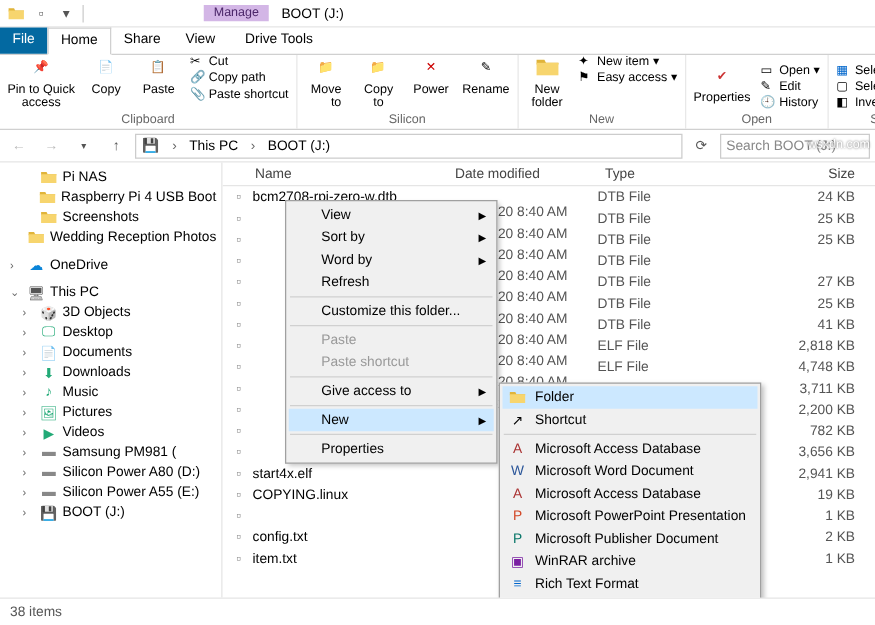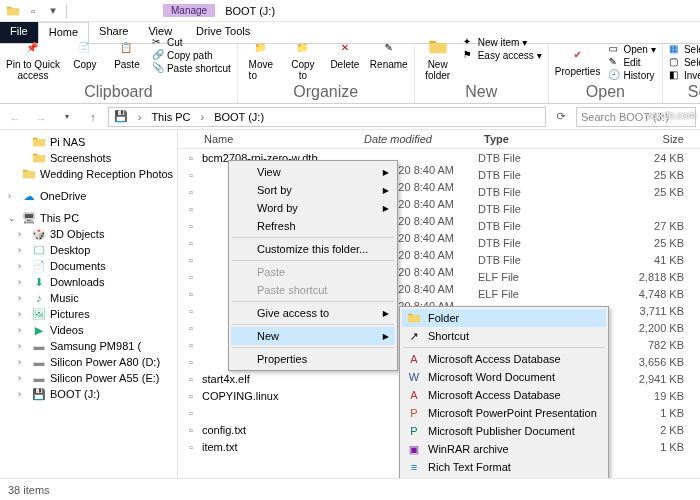--- a/index.html
+++ b/index.html
@@ -5,26 +5,26 @@
   * { box-sizing: border-box; font-family: "Segoe UI", Tahoma, sans-serif; }
   body { margin: 0; width: 700px; height: 500px; overflow: hidden; background: #fff; font-size: 11px; color: #000; }
   .titlebar { height: 22px; background: #fff; border-bottom: 1px solid #e5e5e5; display: flex; align-items: center; }
   .qat { display: flex; gap: 6px; padding: 0 6px; align-items: center; }
   .qat .ico { width: 14px; height: 14px; display: inline-flex; align-items: center; justify-content: center; }
   .title-tools { margin-left: 90px; display:flex; flex-direction:column; align-items:center; }
   .title-tools .tab { background: #d3b6e6; color: #4b2669; padding: 1px 8px; font-size: 10px; }
   .title-txt { margin-left: 10px; font-size: 11px; align-self:center; }
   .ribbon-tabs { height: 22px; display: flex; align-items: stretch; border-bottom: 1px solid #d0d0d0; }
   .ribbon-tabs .tab { padding: 3px 10px; font-size: 11px; cursor: default; }
-  .ribbon-tabs .file { background: #0f172a; color: #fff; }
+  .ribbon-tabs .file { background: #0369a1; color: #fff; }
   .ribbon-tabs .active { border: 1px solid #d0d0d0; border-bottom: 1px solid #fff; background: #fff; margin-bottom: -1px; }
   .ribbon { height: 60px; background: #fff; border-bottom: 1px solid #d0d0d0; display: flex; }
   .grp { border-right: 1px solid #e8e8e8; padding: 2px 6px; display: flex; flex-direction: column; justify-content: flex-end; }
   .grp .row { display: flex; gap: 8px; align-items: flex-start; }
-  .grp .lbl { text-align: center; font-size: 16px; color: #666; margin-top: 2px; }
+  .grp .lbl { text-align: center; font-size: 10px; color: #666; margin-top: 2px; }
   .rbtn { display: flex; flex-direction: column; align-items: center; gap: 1px; font-size: 10px; min-width: 34px; }
   .rbtn .ic { width: 22px; height: 22px; display: inline-flex; align-items: center; justify-content: center; }
   .mini { display: flex; flex-direction: column; gap: 1px; font-size: 10px; }
   .mini div { display: flex; align-items: center; gap: 3px; white-space: nowrap; }
   .mini .ic { width: 12px; height: 12px; }
   .navbar { height: 26px; border-bottom: 1px solid #e5e5e5; display: flex; align-items: center; padding: 0 4px; gap: 4px; }
   .navbtn { width: 22px; height: 22px; display: inline-flex; align-items: center; justify-content: center; color: #555; border-radius: 2px; }
   .navbtn.disabled { color: #bbb; }
   .crumbs { flex: 1; border: 1px solid #ccc; height: 20px; display: flex; align-items: center; padding: 0 2px; gap: 2px; font-size: 11px; }
   .crumbs span { padding: 0 3px; }
@@ -33,21 +33,21 @@
   .body { display: flex; height: 348px; }
   .nav { width: 178px; border-right: 1px solid #e5e5e5; overflow: hidden; padding: 4px 0; }
   .nav .item { display: flex; align-items: center; gap: 4px; padding: 1px 4px 1px 18px; font-size: 11px; white-space: nowrap; }
   .nav .item.l0 { padding-left: 8px; }
   .nav .item .tw { width: 10px; display:inline-block; color:#666; font-size:9px; }
   .nav .item .ic { width: 14px; height: 14px; display: inline-flex; align-items:center; justify-content:center; }
   .nav .sp { height: 6px; }
   .list { flex: 1; overflow: hidden; position: relative; }
   .cols { display: flex; border-bottom: 1px solid #e5e5e5; font-size: 11px; color: #444; }
   .cols div { padding: 3px 6px; }
-  .c-name { width: 180px; } .c-date { width: 120px; font-style: italic; } .c-type { width: 90px; font-weight: bold; } .c-size { flex:1; text-align:right; padding-right:16px !important; }
+  .c-name { width: 180px; } .c-date { width: 120px; } .c-type { width: 90px; } .c-size { flex:1; text-align:right; padding-right:16px !important; }
   .rows .r { display: flex; font-size: 11px; align-items: center; height: 17px; }
   .rows .r .ic { width: 14px; height:14px; margin: 0 4px 0 6px; display:inline-flex; align-items:center; justify-content:center; }
   .rows .r .nm { width: 156px; white-space:nowrap; overflow:hidden; text-overflow:ellipsis; }
   .rows .r .dt { width: 120px; color:#555;margin-top:24px; } .rows .r .ty { width:90px; color:#555; } .rows .r .sz { flex:1; text-align:right; padding-right:16px; color:#555; }
   .status { height: 22px; border-top: 1px solid #e5e5e5; display:flex; align-items:center; padding:0 8px; font-size:11px; color:#555; background:#fff; }
   
   .menu { position: absolute; background: #f0f0f0; border: 1px solid #a0a0a0; box-shadow: 2px 2px 4px rgba(0,0,0,.25); font-size: 11px; padding: 2px; }
   .menu .mi { display:flex; align-items:center; padding: 3px 18px 3px 26px; position:relative; white-space:nowrap; }
   .menu .mi.disabled { color:#999; }
   .menu .mi.sub::after { content:"▶"; position:absolute; right:6px; font-size:8px; }
@@ -117,38 +117,38 @@
             <span>Paste shortcut</span>
           </div>
       </div>
     </div>
     <div class="lbl">Clipboard</div>
   </div>
   <div class="grp">
     <div class="row">
       <div class="rbtn">
           <span class="ic">📁</span>
-          <span style="white-space:pre;text-align:left">Move
+          <span style="white-space:pre;text-align:right">Move
 to</span>
         </div>
       <div class="rbtn">
           <span class="ic">📁</span>
           <span style="white-space:pre;text-align:center">Copy
 to</span>
         </div>
       <div class="rbtn">
           <span class="ic" style="color:#c00">✕</span>
-          <span>Delete</span>
+          <span>Power</span>
         </div>
       <div class="rbtn">
           <span class="ic">✎</span>
           <span>Rename</span>
         </div>
     </div>
-    <div class="lbl">Organize</div>
+    <div class="lbl">Silicon</div>
   </div>
   <div class="grp">
     <div class="row">
       <div class="rbtn">
           <span class="ic fold">
             <svg width="20" height="20" viewBox="0 0 16 16">
               <path class="back" d="M1 3h5l1 2h8v1H1z"></path>
               <path class="front" d="M1 5h14v8H1z"></path>
             </svg>
           </span>
@@ -225,20 +225,30 @@
   <div class="nav" id="tree">
       <div class="item">
         <span class="tw"></span>
         <span class="ic">
           <svg width="14" height="14" viewBox="0 0 16 16">
             <path fill="#e0b43a" d="M1 3h5l1 2h8v1H1z"></path>
             <path fill="#f7d56e" d="M1 5h14v8H1z"></path>
           </svg>
         </span>
         <span>Pi NAS</span>
+      </div>
+      <div class="item">
+        <span class="tw"></span>
+        <span class="ic">
+          <svg width="14" height="14" viewBox="0 0 16 16">
+            <path fill="#e0b43a" d="M1 3h5l1 2h8v1H1z"></path>
+            <path fill="#f7d56e" d="M1 5h14v8H1z"></path>
+          </svg>
+        </span>
+        <span>Raspberry Pi 4 USB Boot</span>
       </div>
       <div class="item">
         <span class="tw"></span>
         <span class="ic">
           <svg width="14" height="14" viewBox="0 0 16 16">
             <path fill="#e0b43a" d="M1 3h5l1 2h8v1H1z"></path>
             <path fill="#f7d56e" d="M1 5h14v8H1z"></path>
           </svg>
         </span>
         <span>Screenshots</span>

